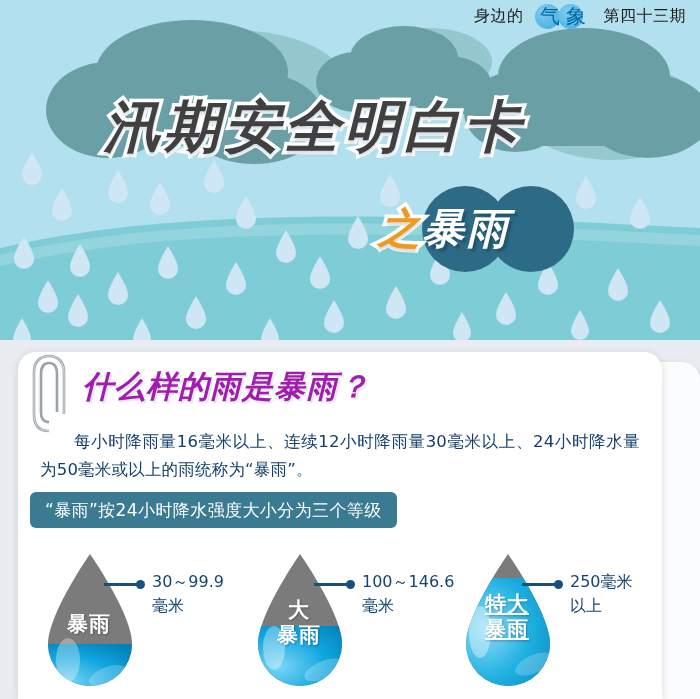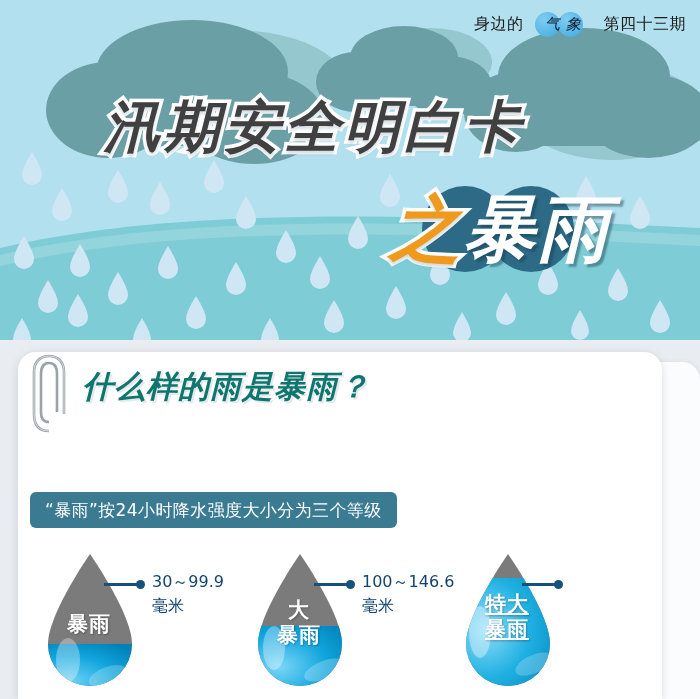--- a/index.html
+++ b/index.html
@@ -10,62 +10,62 @@
     position:relative;
   }
   #stage{position:relative;width:700px;height:699px;overflow:hidden;}
 
   
   .hero{position:absolute;left:0;top:0;width:700px;height:340px;overflow:hidden;
         background:#b3e0ee;}
   .hero-svg{position:absolute;left:0;top:0;}
   .meta{position:absolute;right:14px;top:4px;display:flex;align-items:center;gap:7px;
         font-size:16px;color:#1b1b1b;letter-spacing:.5px;z-index:8;
-        font-family:"DejaVu Sans","Liberation Sans",sans-serif;margin-top:8px;}
+        font-family:"DejaVu Sans","Liberation Sans",sans-serif;}
   .logo-badge{position:relative;width:66px;height:25px;}
   .logo-badge i{position:absolute;top:0;width:25px;height:25px;border-radius:50%;
       background:radial-gradient(circle at 35% 30%,#7ecdf0,#3fa9e0);display:block;}
   .logo-badge i.a{left:4px;}
   .logo-badge i.b{left:27px;}
   .logo-badge span{position:absolute;left:0;top:0;width:66px;height:25px;
-      color:#0f172a;font-size:15px;line-height:25px;text-align:center;letter-spacing:6px;
-      font-family:"DejaVu Serif","Liberation Serif",serif;font-style:italic;
+      color:#0369a1;font-size:20px;line-height:25px;text-align:center;letter-spacing:6px;
+      font-family:"DejaVu Serif","Liberation Serif",serif;
       text-indent:5px;}
 
   .title-main{position:absolute;left:104px;top:96px;z-index:6;
      font-size:56px;line-height:62px;font-weight:bold;font-style:italic;
      letter-spacing:4px;color:#404040;
      font-family:"DejaVu Sans","Liberation Sans",sans-serif;
      -webkit-text-stroke:7px #ffffff;paint-order:stroke fill;
      text-shadow:0 3px 3px rgba(40,80,100,.18);}
   .sub-wrap{position:absolute;left:378px;top:186px;z-index:6;height:86px;}
   .circ{position:absolute;top:0;width:86px;height:86px;border-radius:50%;
         background:#2d6a86;}
   .circ.c1{left:44px;}
   .circ.c2{left:110px;background:#2d6a86;}
-  .sub-text{position:absolute;left:11px;top:4px;white-space:nowrap;
-     font-size:72px;line-height:78px;font-weight:bold;font-style:italic;letter-spacing:2px;
+  .sub-text{position:absolute;left:0;top:4px;white-space:nowrap;
+     font-size:42px;line-height:78px;font-weight:bold;font-style:italic;letter-spacing:2px;
      font-family:"DejaVu Sans","Liberation Sans",sans-serif;}
   .sub-zhi{color:#ef9a1d;-webkit-text-stroke:7px #ffffff;paint-order:stroke fill;
      text-shadow:0 3px 3px rgba(40,80,100,.2);}
   .sub-by{color:#ffffff;text-shadow:3px 3px 2px rgba(20,60,80,.45);}
 
   
   .card-back{position:absolute;left:40px;top:362px;width:660px;height:337px;
      background:#fbfcfd;border-radius:18px 18px 0 0;
      box-shadow:0 2px 6px rgba(80,95,110,.16);}
   .card{position:absolute;left:18px;top:352px;width:644px;height:347px;
      background:#ffffff;border-radius:18px 18px 0 0;
      box-shadow:0 2px 8px rgba(80,95,110,.20);overflow:hidden;}
 
   .clip{position:absolute;left:30px;top:352px;width:38px;height:86px;z-index:9;}
 
   .sec-head{position:absolute;left:82px;top:366px;z-index:8;
      font-size:31px;line-height:40px;font-weight:bold;font-style:italic;letter-spacing:1px;
-     color:#0f766e;font-family:"DejaVu Sans","Liberation Sans",sans-serif;
+     color:#a21caf;font-family:"DejaVu Sans","Liberation Sans",sans-serif;
      text-shadow:2px 2px 0 #e4e9ee;}
 
   .para{position:absolute;left:40px;top:428px;width:600px;
      font-size:16.5px;line-height:28px;color:#123f6b;letter-spacing:.2px;
      font-family:"DejaVu Sans","Liberation Sans",sans-serif;
      text-indent:34px;text-align:justify;}
 
   .banner{position:absolute;left:30px;top:492px;height:36px;
      background:#3a7b92;border-radius:6px;color:#fff;
      display:flex;align-items:center;padding:0 15px;
@@ -205,20 +205,21 @@
       <path d="M19 79 C8 79 4 72 4 62 L4 20 C4 10 10 4 19 4 C28 4 34 10 34 20 L34 62"></path>
       <path d="M19 70 C13 70 11 66 11 61 L11 22 C11 15 14 11 19 11 C24 11 27 15 27 22 L27 60"></path>
     </g>
     <g fill="none" stroke="#d8dde0" stroke-width="1">
       <path d="M19 79 C8 79 4 72 4 62 L4 20 C4 10 10 4 19 4 C28 4 34 10 34 20 L34 62"></path>
     </g>
   </svg>
 
   <div class="sec-head">什么样的雨是暴雨？</div>
 
+  <div class="para">每小时降雨量16毫米以上、连续12小时降雨量30毫米以上、24小时降水量为50毫米或以上的雨统称为“暴雨”。</div>
 
   <div class="banner" style="background: rgb(58, 123, 146); text-align: right;">“暴雨”按24小时降水强度大小分为三个等级</div>
 
   <div class="drops">
 
     <div class="dgroup g1">
       <svg width="112" height="151" viewBox="0 0 112 151">
         <defs>
           <clipPath id="dc1">
             <path d="M56 6 C56 6 14 66 14 96 a42 42 0 0 0 84 0 C98 66 56 6 56 6 Z"></path>
@@ -301,16 +302,20 @@
         </g>
       </svg>
       <span class="drop-text dt3">
         <span>特大</span><br>
         <span>暴雨</span>
       </span>
       <span class="conn">
         <i class="bar"></i>
         <i class="dot"></i>
       </span>
+      <span class="dlabel">
+        <span>250毫米</span><br>
+        <span>以上</span>
+      </span>
     </div>
 
   </div>
 </div>
 
 </body></html>

